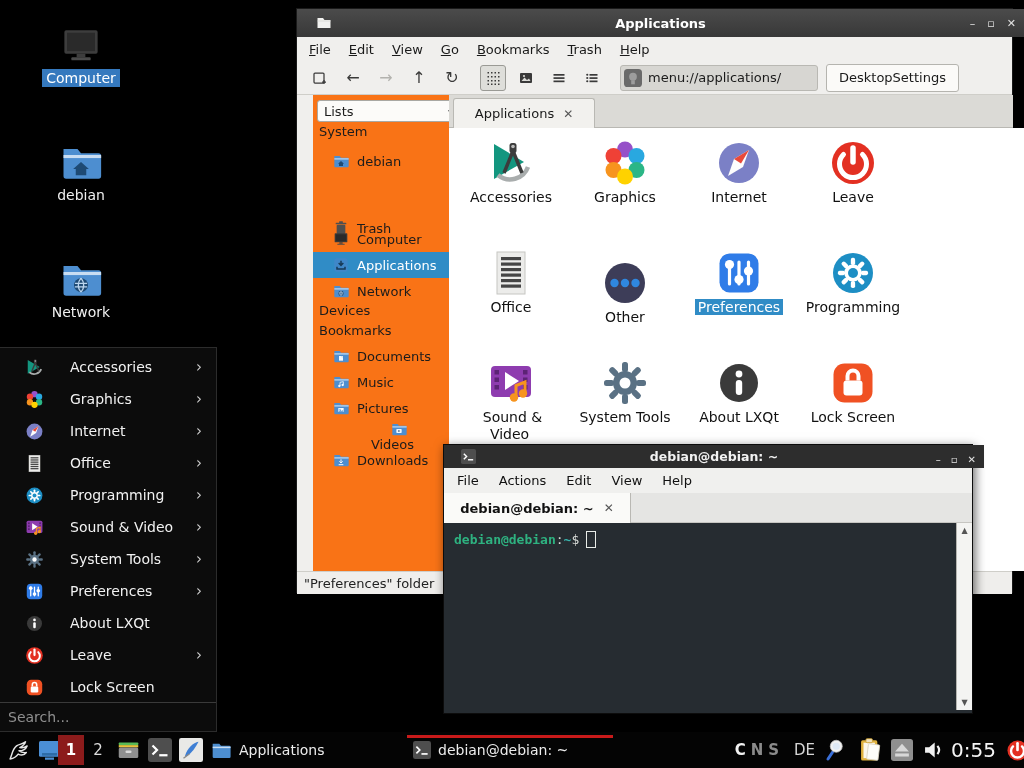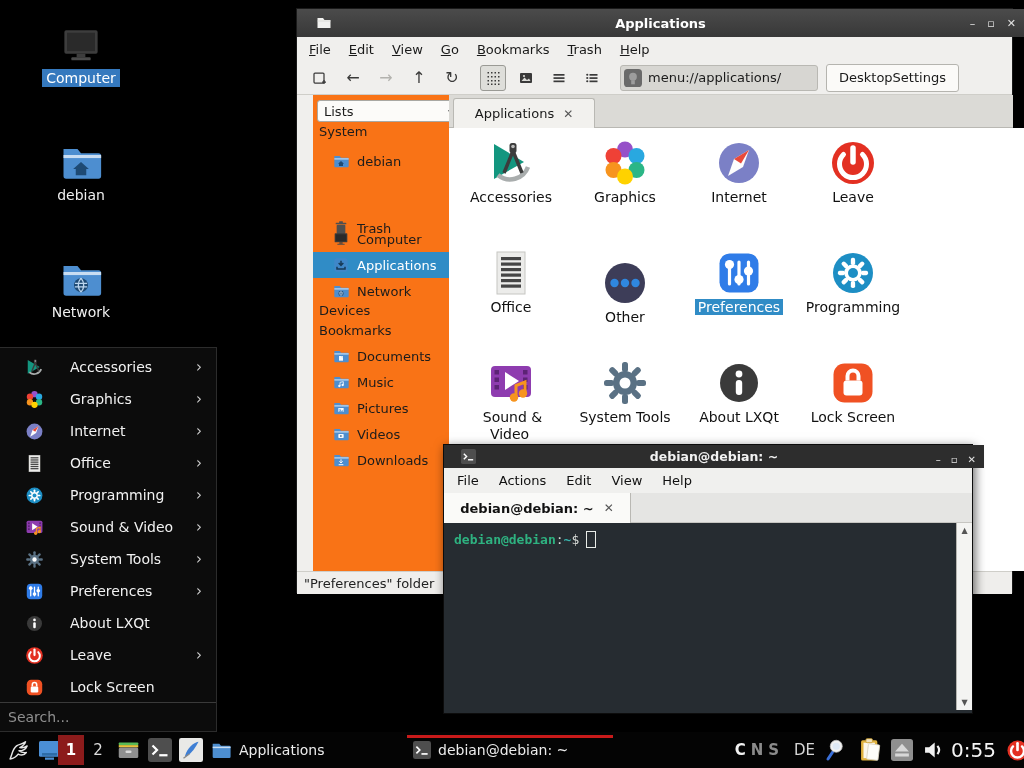--- a/index.html
+++ b/index.html
@@ -487,21 +487,21 @@
           <svg viewBox="0 0 48 48">
             <path d="M4 9h16l4 5h20a3 3 0 0 1 3 3v23a3 3 0 0 1-3 3H7a3 3 0 0 1-3-3V9z" fill="#4d8ed0"></path>
             <rect x="4" y="16" width="43" height="3.5" fill="#c9ddf2"></rect>
             <rect x="16" y="24" width="16" height="12" fill="#f5f8fc"></rect>
             <circle cx="21" cy="28" r="1.8" fill="#4d8ed0"></circle>
             <path d="M17 34l5-4 4 3 3-2 2 2v2h-14z" fill="#4d8ed0"></path>
           </svg>
         </span>
         <span class="t">Pictures</span>
     </div>
-    <div class="srow" style="top:326px;">
+    <div class="srow" style="top:326px;flex-direction:column;">
       <span class="icn">
           <svg viewBox="0 0 48 48">
             <path d="M4 9h16l4 5h20a3 3 0 0 1 3 3v23a3 3 0 0 1-3 3H7a3 3 0 0 1-3-3V9z" fill="#4d8ed0"></path>
             <rect x="4" y="16" width="43" height="3.5" fill="#c9ddf2"></rect>
             <rect x="16" y="24" width="16" height="12" rx="2" fill="#f5f8fc"></rect>
             <path d="M22 27l6 3-6 3z" fill="#1e4a74"></path>
           </svg>
         </span>
         <span class="t">Videos</span>
     </div>

